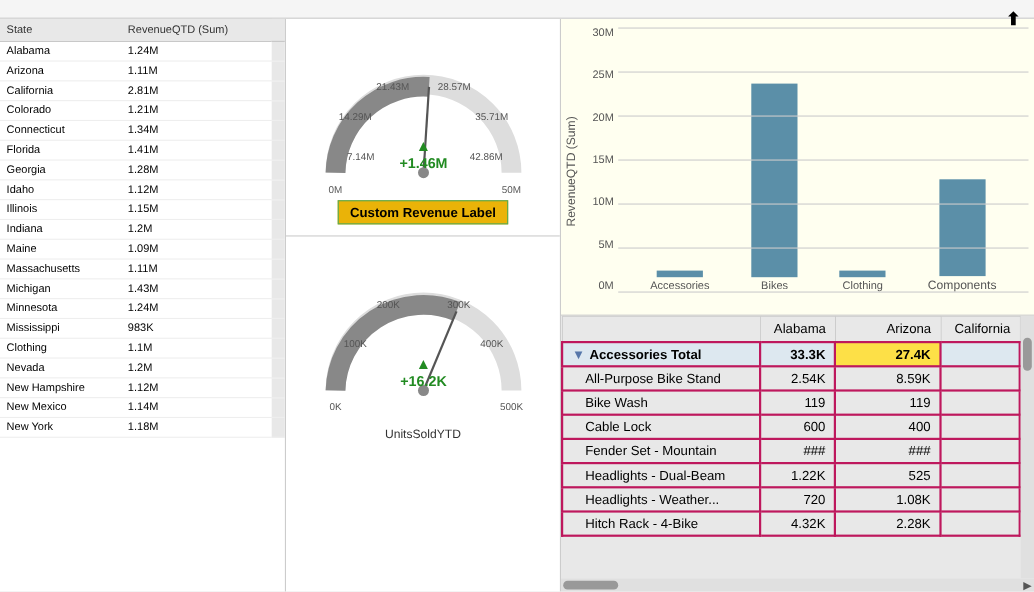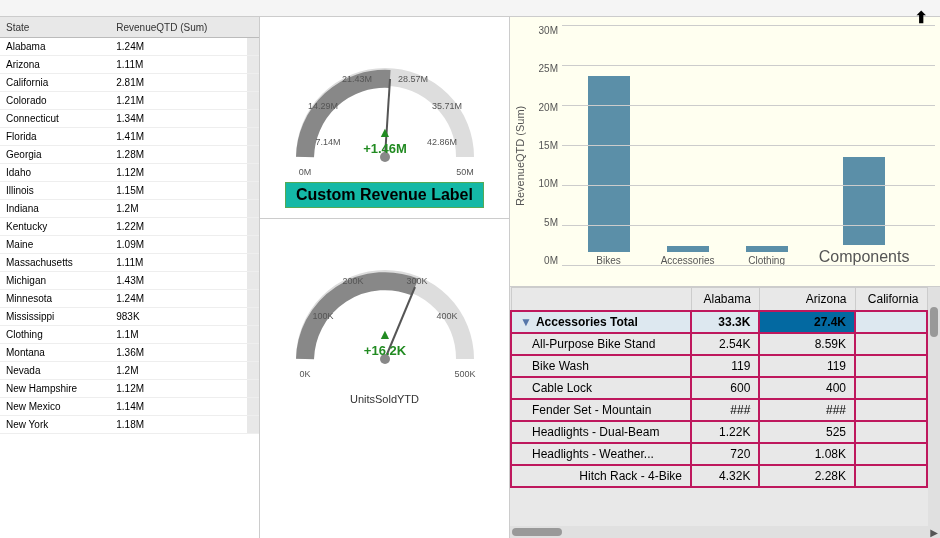--- a/index.html
+++ b/index.html
@@ -21,21 +21,21 @@
     table.state-table th:last-child { text-align: right; }
     table.state-table td { padding: 3px 6px; border-bottom: 1px solid #eee; }
     table.state-table td:last-child { text-align: right; }
 
     
     .middle-panel { width: 250px; border-right: 1px solid #ccc; background: #fff; display: flex; flex-direction: column; align-items: center; padding: 10px 0; gap: 10px; overflow: hidden; }
 
     
     .gauge-container { width: 220px; display: flex; flex-direction: column; align-items: center; }
     .gauge-svg-wrap { width: 200px; height: 160px; position: relative; }
-    .gauge-label-box { background: #14b8a6; border: 1px solid #5a5; padding: 3px 10px; font-size: 16px; font-weight: bold; text-align: center; margin-top: -5px; }
+    .gauge-label-box { background: #eab308; border: 1px solid #5a5; padding: 3px 10px; font-size: 12px; font-weight: bold; text-align: center; margin-top: -5px; }
     .gauge-sublabel { font-size: 11px; text-align: center; margin-top: 4px; color: #333; }
 
     
     .right-panel { flex: 1; display: flex; flex-direction: column; overflow: hidden; }
 
     
     .data-table-area { flex: 1; overflow: hidden; display: flex; flex-direction: column; }
     .data-table-wrap { flex: 1; overflow: auto; }
     table.data-table { width: 100%; border-collapse: collapse; font-size: 12px; }
     table.data-table thead th { background: #e8e8e8; padding: 4px 8px; border: 1px solid #ccc; text-align: right; position: sticky; top: 0; font-weight: normal; }
@@ -111,25 +111,20 @@
                 <td>Illinois</td>
                 <td>1.15M</td>
                 <td style="width:12px; padding:0; background:#e8e8e8;"></td>
               </tr>
               <tr>
                 <td>Indiana</td>
                 <td>1.2M</td>
                 <td style="width:12px; padding:0; background:#e8e8e8;"></td>
               </tr>
               <tr>
-                <td>Kentucky</td>
-                <td>1.22M</td>
-                <td style="width:12px; padding:0; background:#e8e8e8;"></td>
-              </tr>
-              <tr>
                 <td>Maine</td>
                 <td>1.09M</td>
                 <td style="width:12px; padding:0; background:#e8e8e8;"></td>
               </tr>
               <tr>
                 <td>Massachusetts</td>
                 <td>1.11M</td>
                 <td style="width:12px; padding:0; background:#e8e8e8;"></td>
               </tr>
               <tr>
@@ -143,25 +138,20 @@
                 <td style="width:12px; padding:0; background:#e8e8e8;"></td>
               </tr>
               <tr>
                 <td>Mississippi</td>
                 <td>983K</td>
                 <td style="width:12px; padding:0; background:#e8e8e8;"></td>
               </tr>
               <tr>
                 <td>Clothing</td>
                 <td>1.1M</td>
-                <td style="width:12px; padding:0; background:#e8e8e8;"></td>
-              </tr>
-              <tr>
-                <td>Montana</td>
-                <td>1.36M</td>
                 <td style="width:12px; padding:0; background:#e8e8e8;"></td>
               </tr>
               <tr>
                 <td>Nevada</td>
                 <td>1.2M</td>
                 <td style="width:12px; padding:0; background:#e8e8e8;"></td>
               </tr>
               <tr>
                 <td>New Hampshire</td>
                 <td>1.12M</td>
@@ -266,34 +256,34 @@
                 <div style="border-top:1px solid #ccc; width:100%;"></div>
                 <div style="border-top:1px solid #ccc; width:100%;"></div>
                 <div style="border-top:1px solid #ccc; width:100%;"></div>
                 <div style="border-top:1px solid #ccc; width:100%;"></div>
                 <div style="border-top:1px solid #ccc; width:100%;"></div>
                 <div style="border-top:1px solid #ccc; width:100%;"></div>
               </div>
 
               <div style="flex:1; display:flex; align-items:flex-end; padding: 0 10px 20px 10px; gap:0; justify-content:space-around;">
                 <div style="display:flex; flex-direction:column; align-items:center; justify-content:flex-end; height:100%;">
+                  <div style="background:#5b8fa8; width:42px; height:6px;"></div>
+                  <span style="font-size:10px; color:#555; margin-top:3px;">Accessories</span>
+                </div>
+                <div style="display:flex; flex-direction:column; align-items:center; justify-content:flex-end; height:100%;">
                   <div style="background:#5b8fa8; width:42px; height:176px;"></div>
                   <span style="font-size:10px; color:#555; margin-top:3px;">Bikes</span>
-                </div>
-                <div style="display:flex; flex-direction:column; align-items:center; justify-content:flex-end; height:100%;">
-                  <div style="background:#5b8fa8; width:42px; height:6px;"></div>
-                  <span style="font-size:10px; color:#555; margin-top:3px;">Accessories</span>
                 </div>
                 <div style="display:flex; flex-direction:column; align-items:center; justify-content:flex-end; height:100%;">
                   <div style="background:#5b8fa8; width:42px; height:6px;"></div>
                   <span style="font-size:10px; color:#555; margin-top:3px;">Clothing</span>
                 </div>
                 <div style="display:flex; flex-direction:column; align-items:center; justify-content:flex-end; height:100%;">
                   <div style="background:#5b8fa8; width:42px; height:88px;"></div>
-                  <span style="font-size:16px; color:#555; margin-top:3px;">Components</span>
+                  <span style="font-size:11px; color:#555; margin-top:3px;">Components</span>
                 </div>
               </div>
             </div>
           </div>
         </div>
       </div>
 
       <div class="data-table-area">
         <div style="display:flex; flex:1; overflow:hidden;">
           <div class="data-table-wrap" style="flex:1; overflow:auto;">
@@ -303,21 +293,21 @@
                   <th style="text-align:left; min-width:180px;"></th>
                   <th>Alabama</th>
                   <th>Arizona</th>
                   <th>California</th>
                 </tr>
               </thead>
               <tbody id="data-table-body">
               <tr style="background: rgb(221, 232, 240); font-weight: bold;">
                     <td style="text-align:left;"><span style="color:#5577aa; margin-right:4px;">▼</span>Accessories Total</td>
         <td>33.3K</td>
-        <td style="background:#0369a1;padding-left:48px;">27.4K</td>
+        <td style="background:#fde047;padding-left:48px;">27.4K</td>
         <td></td>
                   </tr>
                   <tr>
                     <td style="text-align:left; padding-left:20px;">All-Purpose Bike Stand</td>
         <td>2.54K</td>
         <td>8.59K</td>
         <td></td>
                   </tr>
                   <tr>
                     <td style="text-align:left; padding-left:20px;">Bike Wash</td>
@@ -343,21 +333,21 @@
         <td>525</td>
         <td></td>
                   </tr>
                   <tr>
                     <td style="text-align:left; padding-left:20px;">Headlights - Weather...</td>
         <td>720</td>
         <td>1.08K</td>
         <td></td>
                   </tr>
                   <tr>
-                    <td style="text-align:right; padding-left:20px;">Hitch Rack - 4-Bike</td>
+                    <td style="text-align:left; padding-left:20px;">Hitch Rack - 4-Bike</td>
         <td>4.32K</td>
         <td>2.28K</td>
         <td></td>
                   </tr>
                 </tbody>
             </table>
           </div>
           <div style="width:12px; background:#e0e0e0;">
             <div style="width:8px; height:30px; background:#999; border-radius:4px; margin:20px auto 0;"></div>
           </div>

